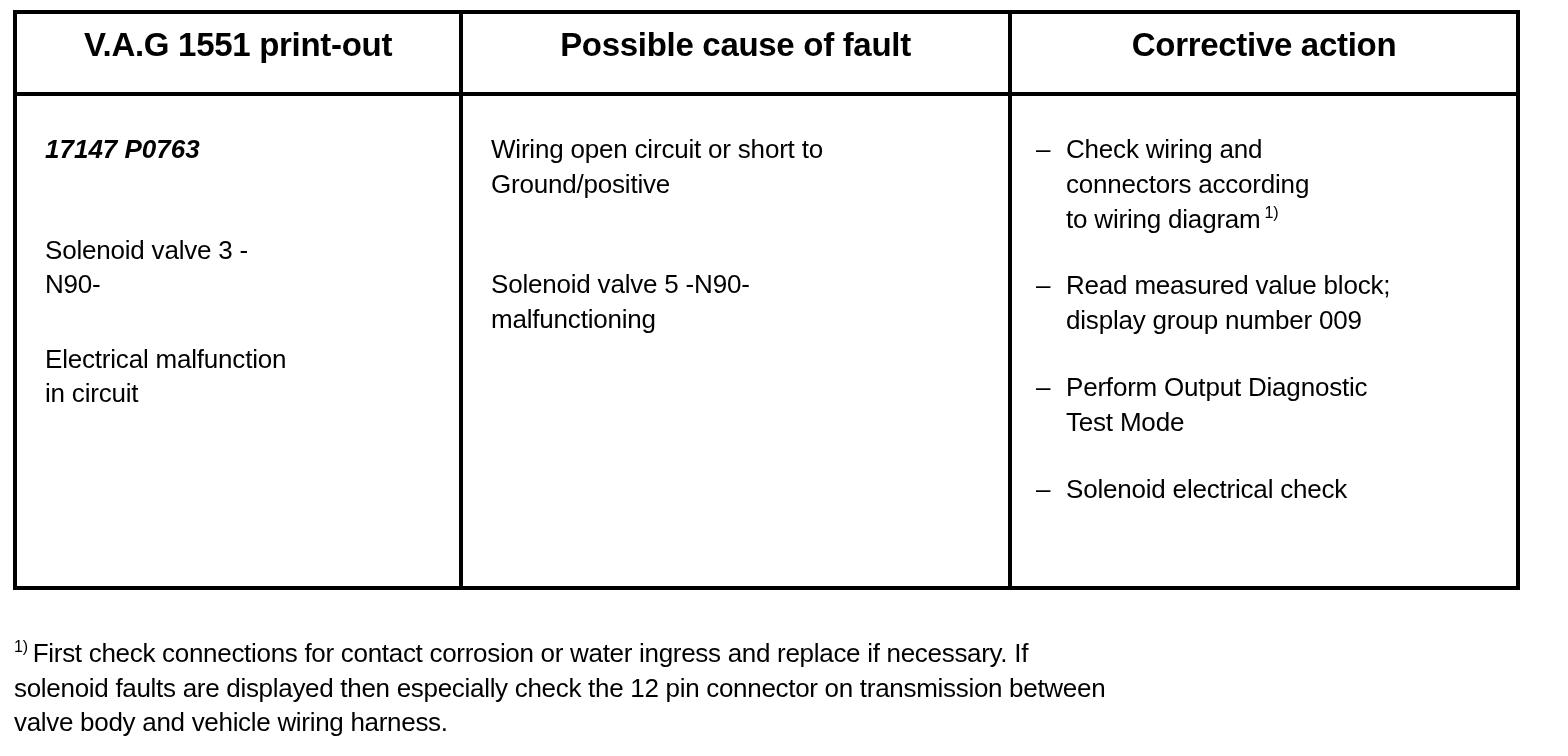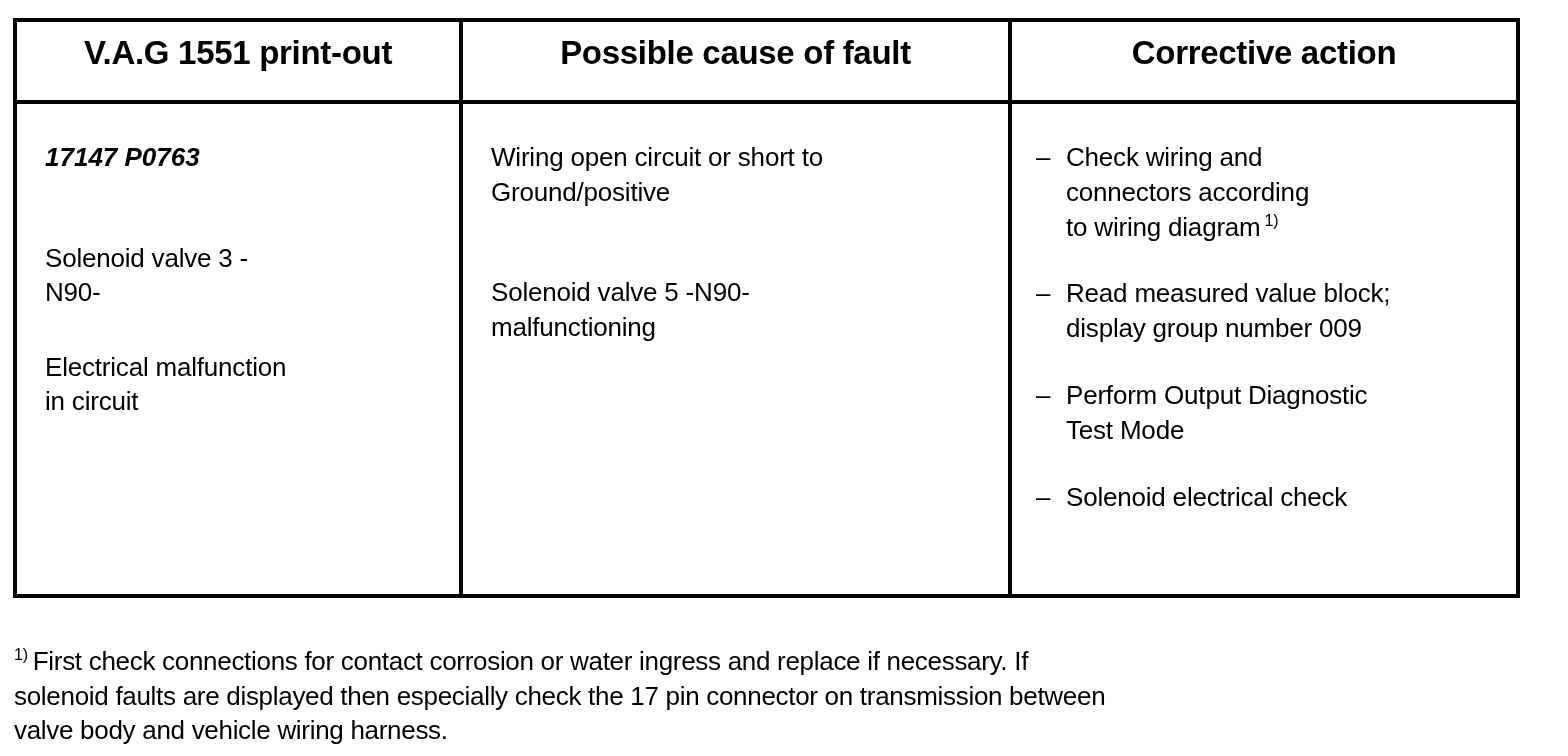--- a/index.html
+++ b/index.html
@@ -12,21 +12,21 @@
     height: 756px;
     font-family: "Liberation Sans", sans-serif;
     color: #000000;
     overflow: hidden;
     position: relative;
   }
 
   .page {
     position: absolute;
     left: 0;
-    top: 12px;
+    top: 4px;
     width: 1568px;
     height: 616px;
   }
 
   
   .fault-table {
     position: absolute;
     left: 13px;
     top: 6px;
     width: 1507px;
@@ -218,17 +218,17 @@
 
           </div>
         </td>
 
       </tr>
     </tbody>
   </table>
 
   <div class="footnote">
     <span class="fn-line"><sup class="fn">1)</sup><span>First check connections for contact corrosion or water ingress and replace if necessary. If</span></span>
-    <span class="fn-line">solenoid faults are displayed then especially check the 17 pin connector on transmission between</span>
+    <span class="fn-line">solenoid faults are displayed then especially check the 12 pin connector on transmission between</span>
     <span class="fn-line">valve body and vehicle wiring harness.</span>
   </div>
 
 </div>
 
 </body></html>

